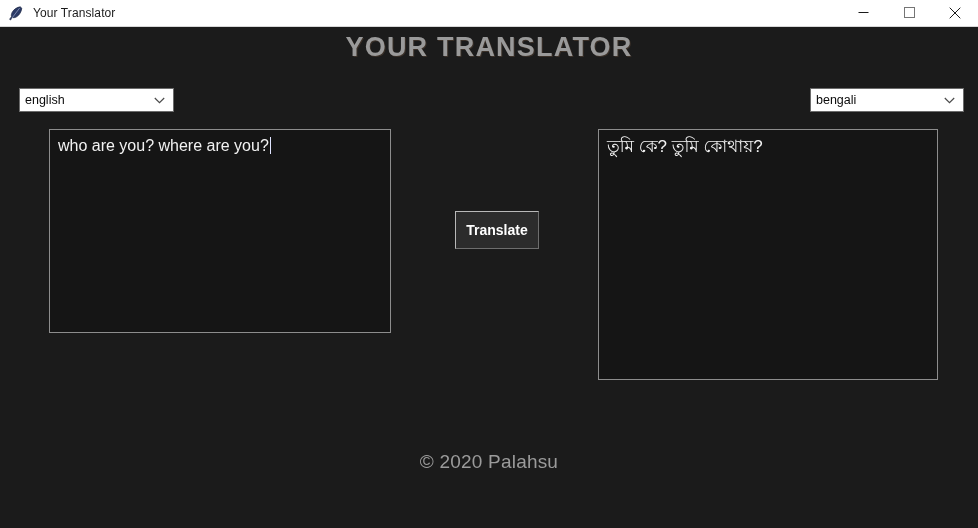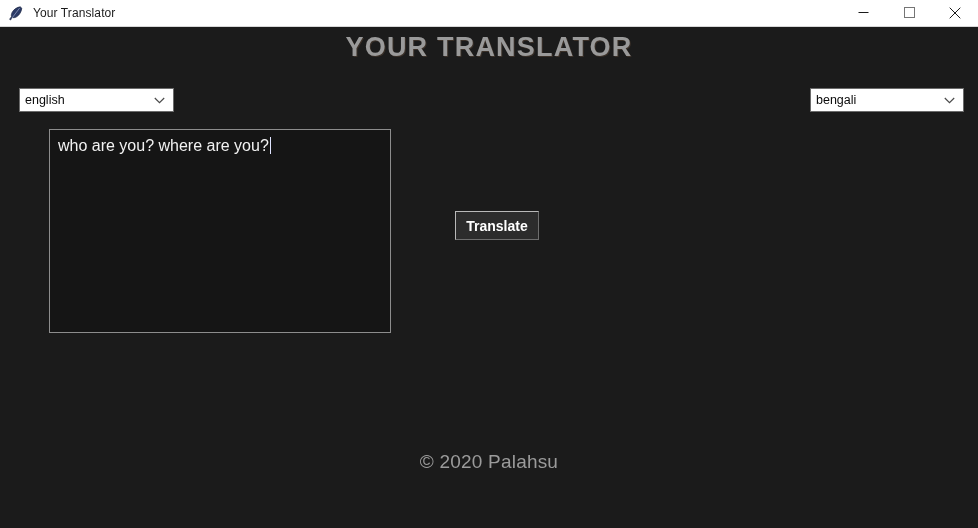--- a/index.html
+++ b/index.html
@@ -144,21 +144,21 @@
     vertical-align: -3px;
     margin-left: 1px;
   }
 
   
   .translate-btn {
     position: absolute;
     left: 455px;
     top: 184px;
     width: 84px;
-    height: 29px;
+    height: 38px;
     background: #2c2c2c;
     border-top: 1px solid #b9b9b9;
     border-left: 1px solid #b9b9b9;
     border-right: 1px solid #6e6e6e;
     border-bottom: 1px solid #6e6e6e;
     box-sizing: border-box;
     color: #ffffff;
     font-size: 14px;
     font-weight: bold;
     font-family: "Liberation Sans", sans-serif;
@@ -234,18 +234,21 @@
       <svg width="11" height="7" viewBox="0 0 11 7" xmlns="http://www.w3.org/2000/svg">
         <polyline points="0.8,1 5.5,5.6 10.2,1" fill="none" stroke="#4a4a4a" stroke-width="1.2"></polyline>
       </svg>
     </span>
   </div>
 
   <div class="textbox textbox-left">
     <span class="textbox-content">who are you? where are you?</span><span class="caret"></span>
   </div>
 
+  <div class="textbox textbox-right">
+    <span class="textbox-content bn">তুমি কে? তুমি কোথায়?</span>
+  </div>
 
   <button class="translate-btn">Translate</button>
 
   <div class="footer">© 2020 Palahsu</div>
 
 </div>
 
 </body></html>

